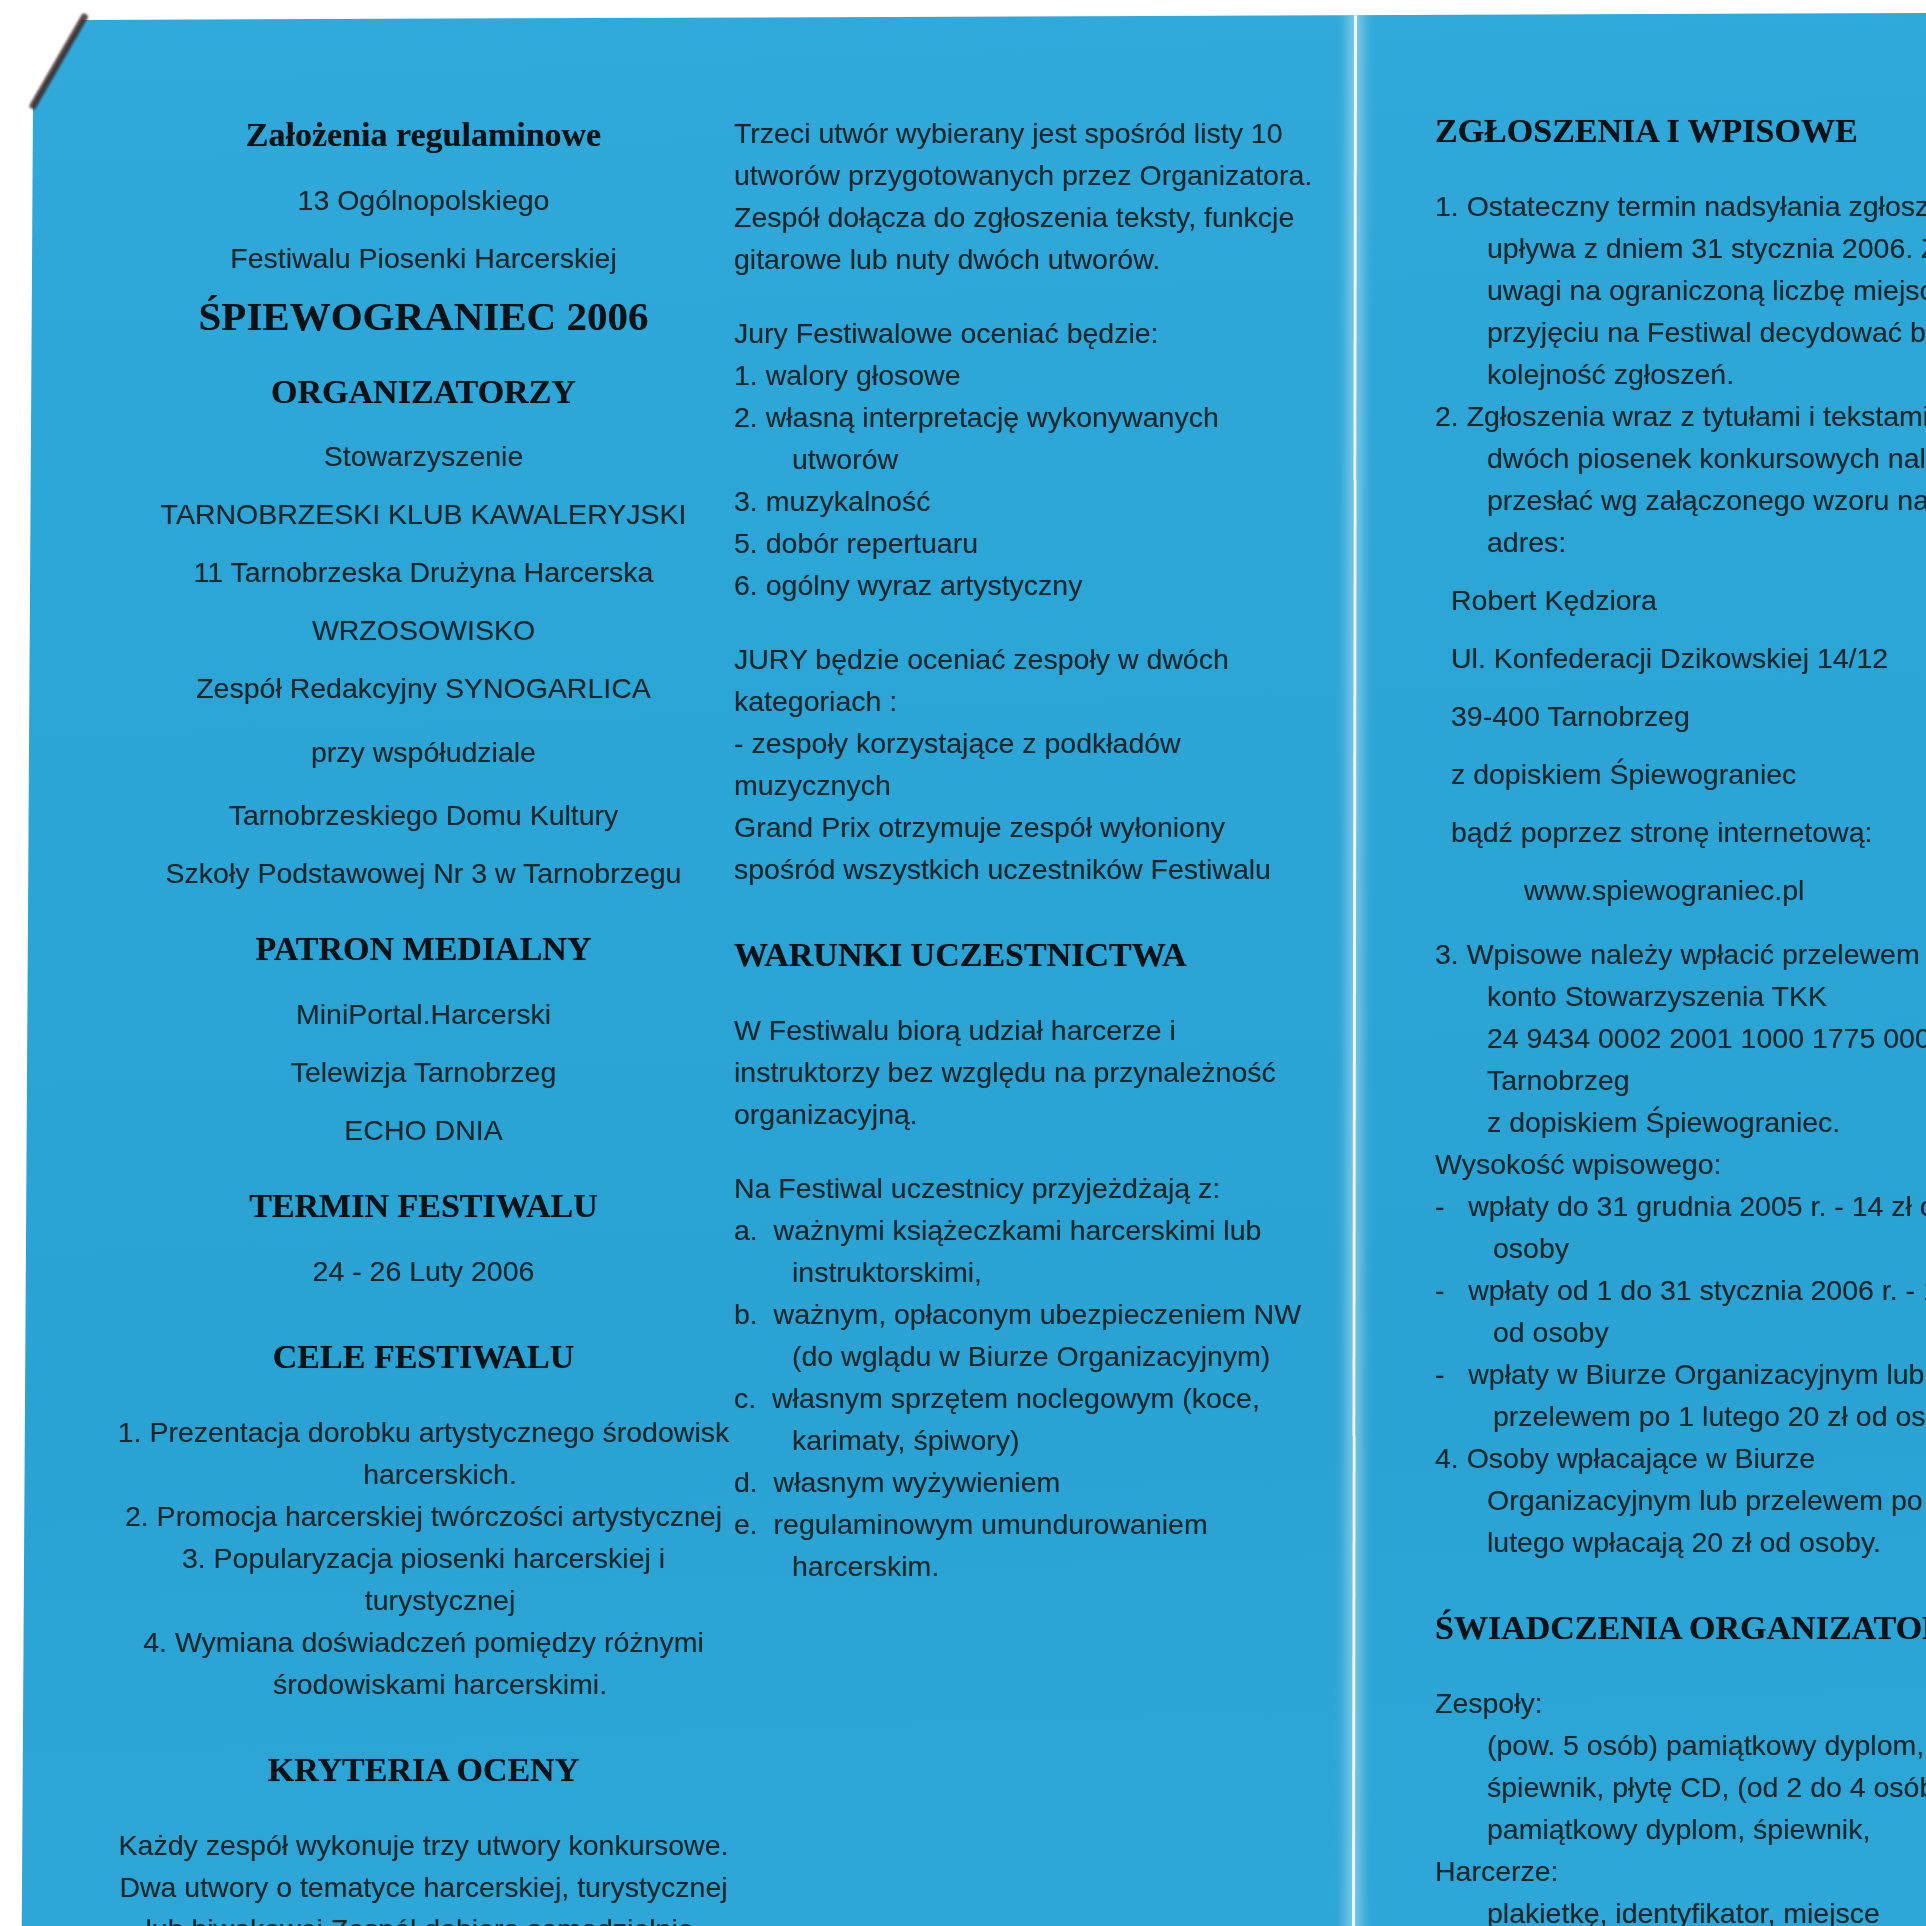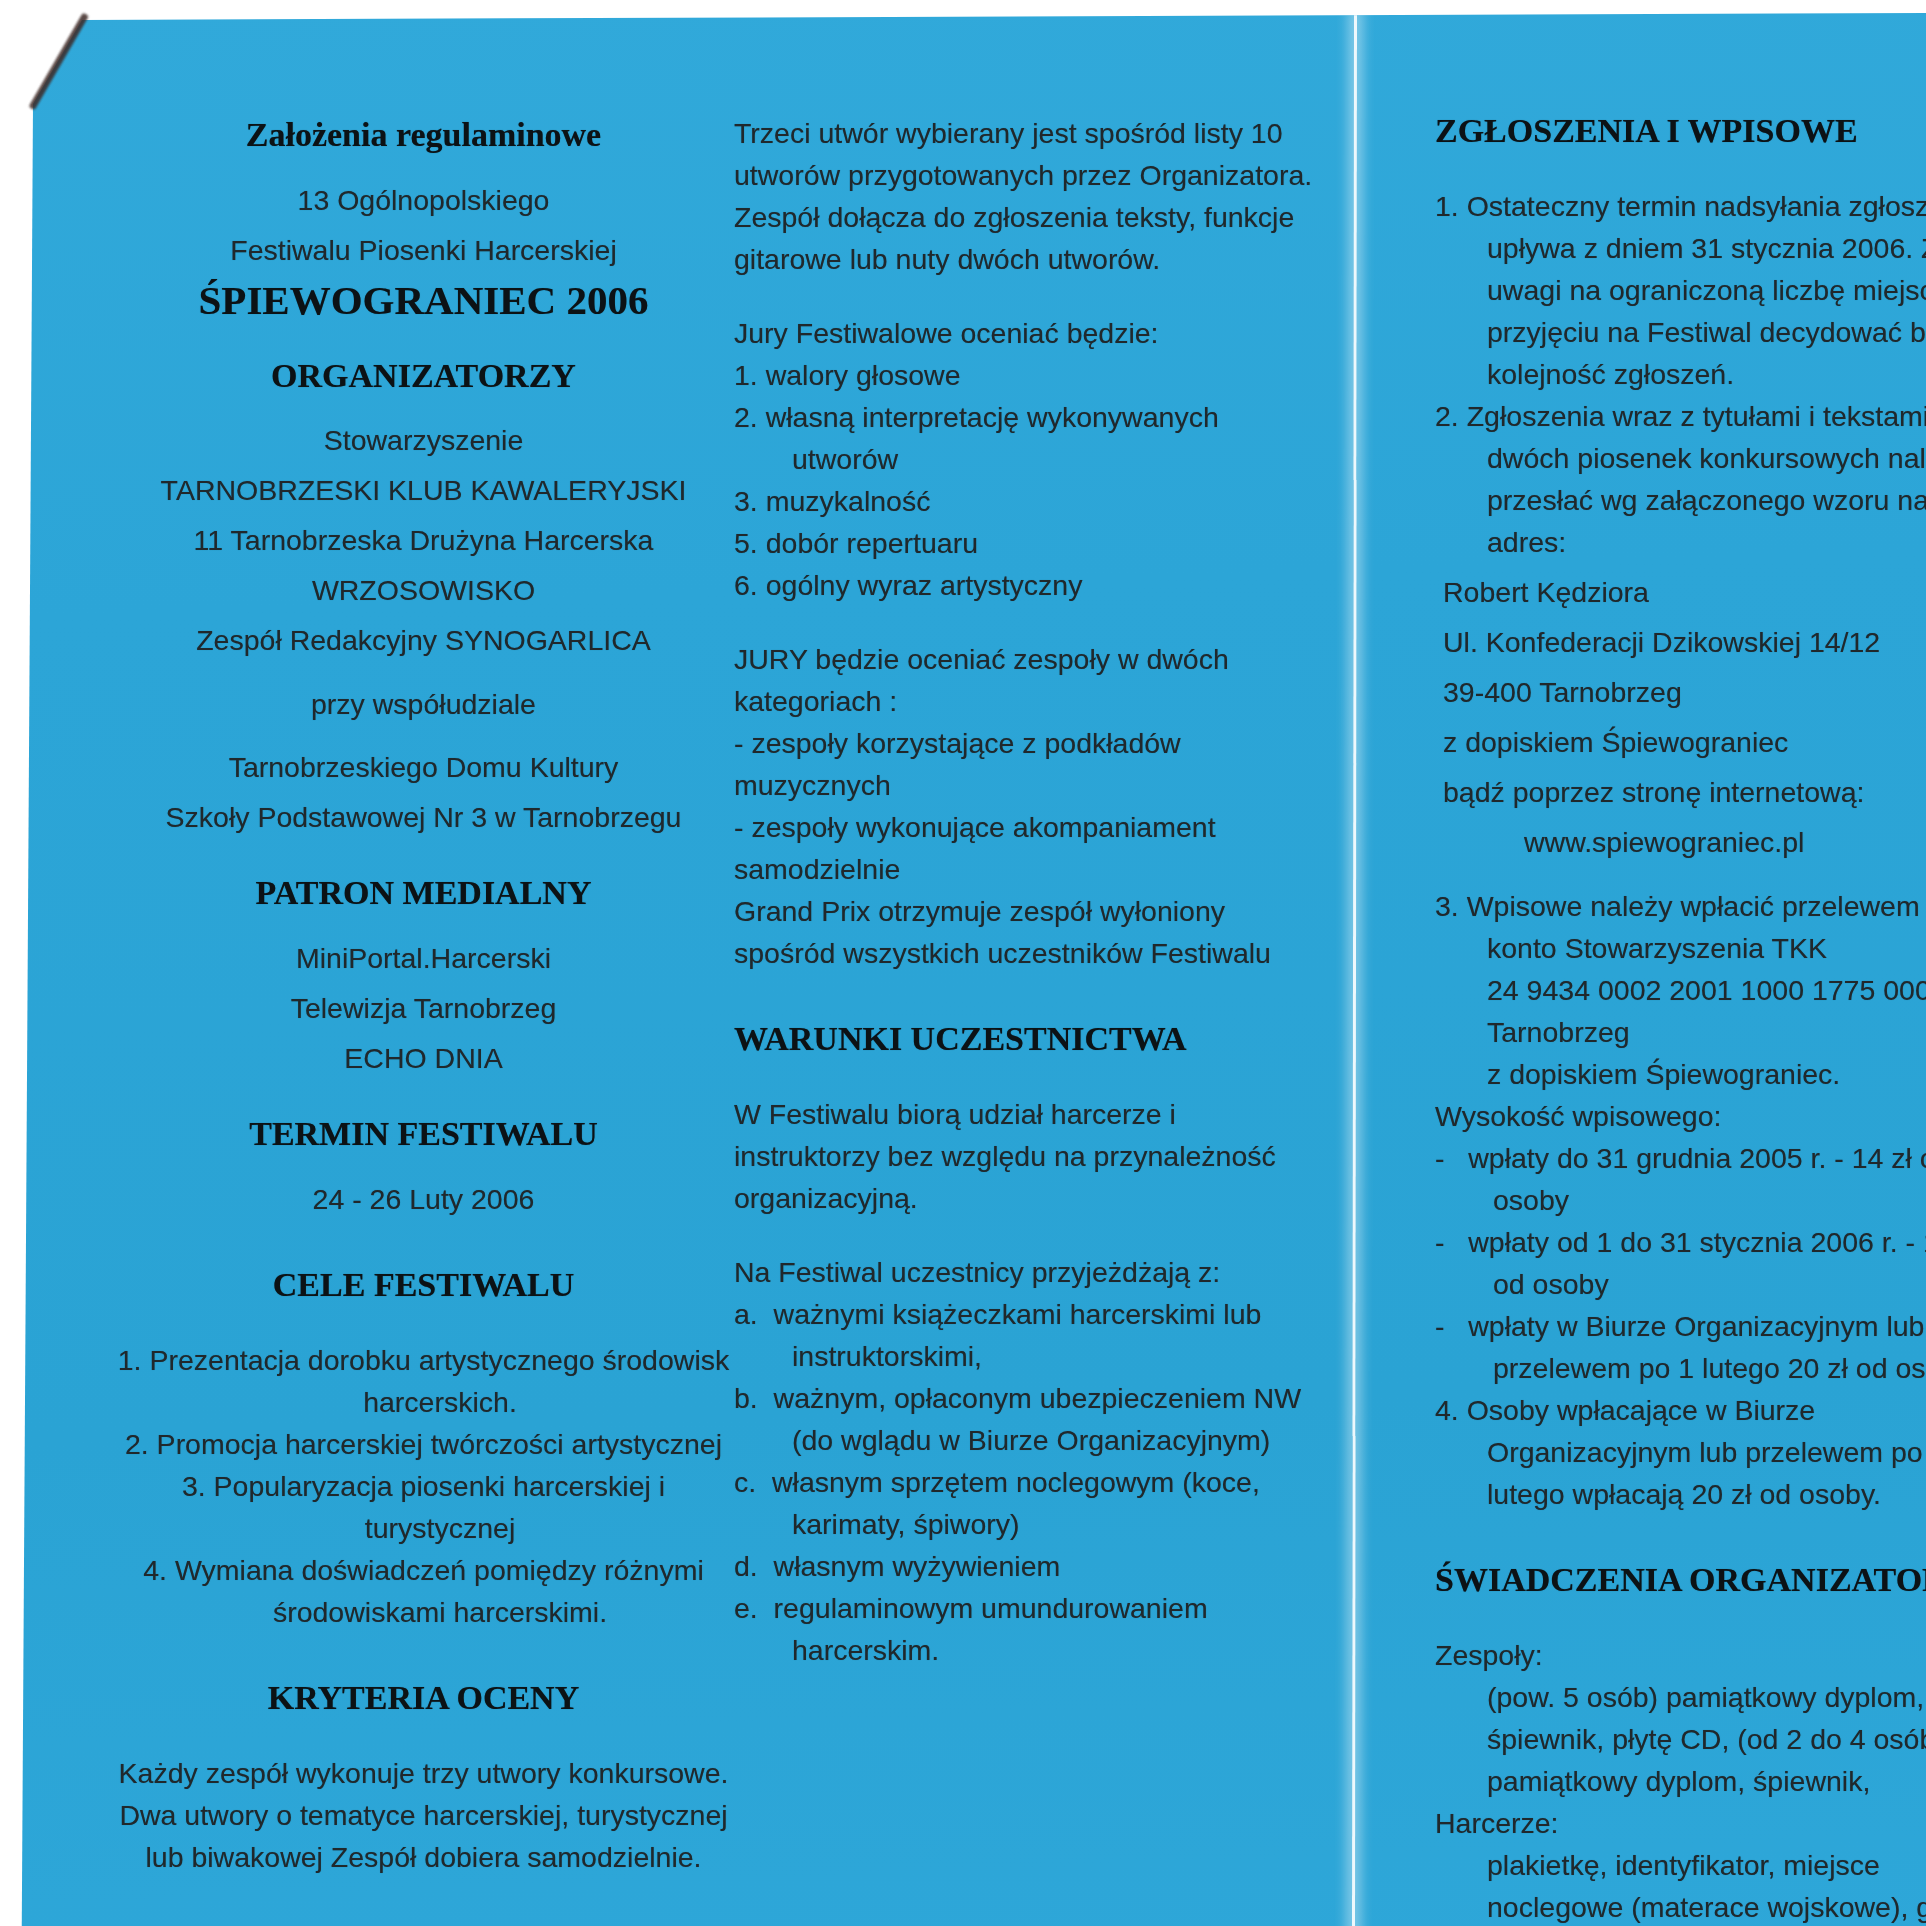--- a/index.html
+++ b/index.html
@@ -46,21 +46,21 @@
   .col2{left:734px;width:589px;}
   .col3{left:1435px;width:580px;top:108px;}
   .h{
     font-family:"Liberation Serif", serif;
     font-weight:700;
     color:#0c1215;
     font-size:34px;line-height:45px;
     text-shadow:0 0 0.8px rgba(5,10,15,.5);
   }
   .left{text-align:center;}
-  .line{margin:8px;}
+  .line{margin:16px;}
   .mt-s{margin-top:21.6px;}
   .mt-m{margin-top:32px;}
   .mt-l{margin-top:42px;}
   .hang85{padding-left:33px;text-indent:-33px;}
   .hang135{padding-left:52px;text-indent:-52px;}
   .hang150{padding-left:58px;text-indent:-58px;}
   .ind135{padding-left:52px;}
   .ind230{padding-left:89px;}
   .serifbold{font-family:"Liberation Serif", serif;font-weight:700;color:#0c1215;font-size:41px;}
 </style>
@@ -115,21 +115,20 @@
       <div class="mt-m">Jury Festiwalowe oceniać będzie:</div>
       <div>
         <div class="hang150">1. walory głosowe</div>
         <div class="hang150">2. własną interpretację wykonywanych utworów</div>
         <div class="hang150">3. muzykalność</div>
         <div class="hang150">5. dobór repertuaru</div>
         <div class="hang150">6. ogólny wyraz artystyczny</div>
       </div>
       <div class="mt-m">JURY będzie oceniać zespoły w dwóch kategoriach :</div>
       <div>- zespoły korzystające z podkładów muzycznych</div>
-      <div>- zespoły wykonujące akompaniament samodzielnie</div>
       <div>Grand Prix otrzymuje zespół wyłoniony spośród wszystkich uczestników Festiwalu</div>
       <div class="h mt-l">WARUNKI UCZESTNICTWA</div>
       <div class="mt-m">W Festiwalu biorą udział harcerze i instruktorzy bez względu na przynależność organizacyjną.</div>
       <div class="mt-m">Na Festiwal uczestnicy przyjeżdżają z:</div>
       <div>
         <div class="hang150">a.&nbsp;&nbsp;ważnymi książeczkami harcerskimi lub instruktorskimi,</div>
         <div class="hang150">b.&nbsp;&nbsp;ważnym, opłaconym ubezpieczeniem NW (do wglądu w Biurze Organizacyjnym)</div>
         <div class="hang150">c.&nbsp;&nbsp;własnym sprzętem noclegowym (koce, karimaty, śpiwory)</div>
         <div class="hang150">d.&nbsp;&nbsp;własnym wyżywieniem</div>
         <div class="hang150">e.&nbsp;&nbsp;regulaminowym umundurowaniem harcerskim.</div>

